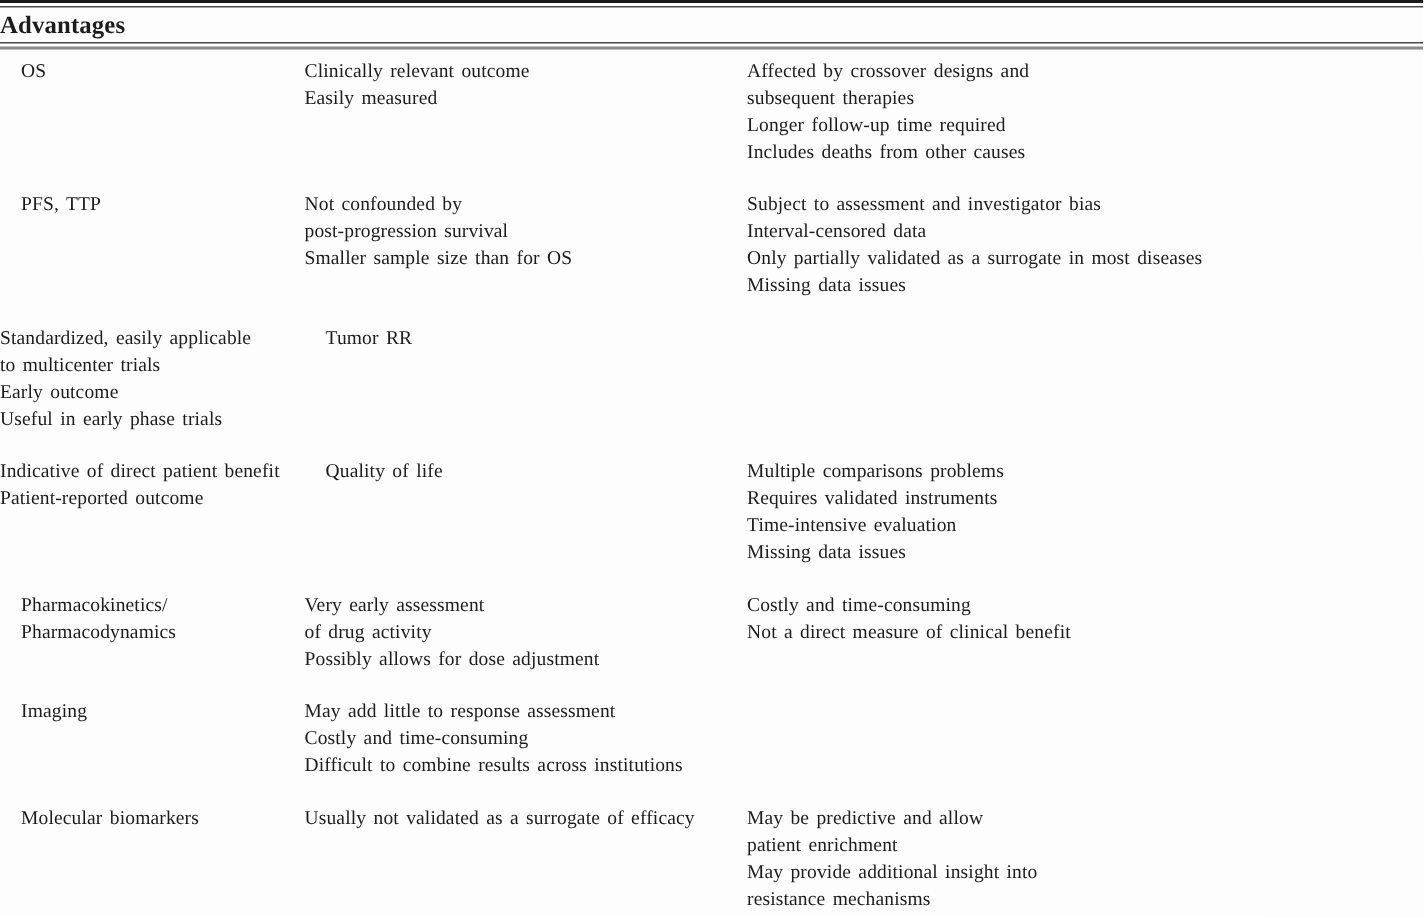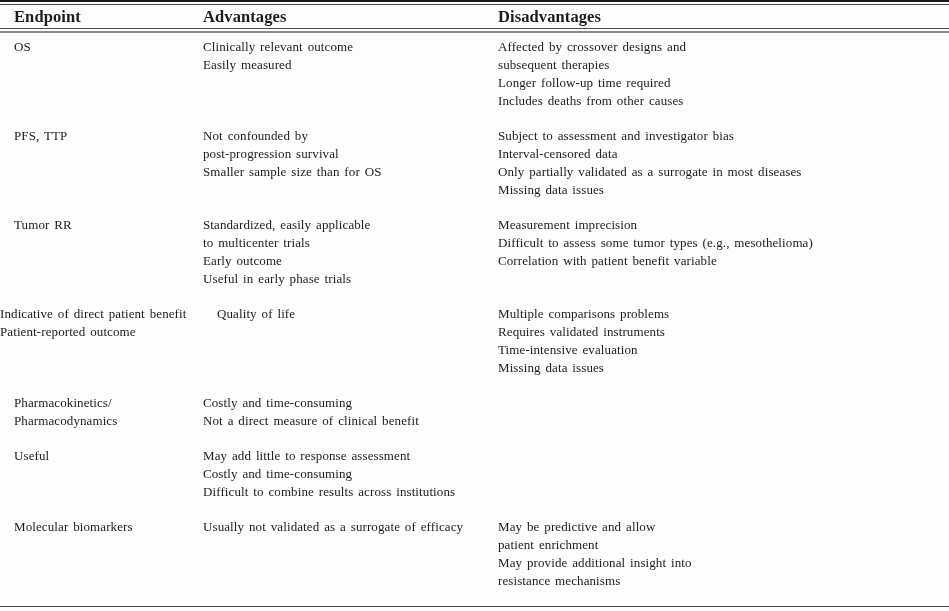--- a/index.html
+++ b/index.html
@@ -46,23 +46,21 @@
 </head>
 <body>
 
 <div class="page">
 
   <div class="rule rule-heavy"></div>
   <div class="gap2"></div>
   <div class="rule rule-thin"></div>
 
   <div class="trow header-row">
-    <div class="cell col-endpoint">Endpoint</div>
     <div class="cell">Advantages</div>
-    <div class="cell">Disadvantages</div>
   </div>
 
   <div class="rule rule-thin"></div>
   <div class="gap2"></div>
   <div class="rule rule-mid"></div>
 
   <div class="trow body-row">
     <div class="cell col-endpoint">OS</div>
     <div class="cell">Clinically relevant outcome
 Easily measured</div>
@@ -77,49 +75,49 @@
     <div class="cell">Not confounded by
 post-progression survival
 Smaller sample size than for OS</div>
     <div class="cell">Subject to assessment and investigator bias
 Interval-censored data
 Only partially validated as a surrogate in most diseases
 Missing data issues</div>
   </div>
 
   <div class="trow body-row">
-    <div class="cell col-endpoint">Tumor RR</div>
     <div class="cell">Standardized, easily applicable
 to multicenter trials
 Early outcome
 Useful in early phase trials</div>
-    <div class="cell">Measurement imprecision
-Difficult to assess some tumor types (e.g., mesothelioma)
-Correlation with patient benefit variable</div>
+    <div class="cell col-endpoint">Tumor RR</div>
   </div>
 
   <div class="trow body-row">
     <div class="cell">Indicative of direct patient benefit
 Patient-reported outcome</div>
     <div class="cell col-endpoint">Quality of life</div>
     <div class="cell">Multiple comparisons problems
 Requires validated instruments
 Time-intensive evaluation
 Missing data issues</div>
   </div>
 
   <div class="trow body-row">
     <div class="cell col-endpoint">Pharmacokinetics/
 Pharmacodynamics</div>
+    <div class="cell">Very early assessment
+of drug activity
+Possibly allows for dose adjustment</div>
     <div class="cell">Costly and time-consuming
 Not a direct measure of clinical benefit</div>
   </div>
 
   <div class="trow body-row">
-    <div class="cell col-endpoint">Useful</div>
+    <div class="cell col-endpoint">Imaging</div>
     <div class="cell">May add little to response assessment
 Costly and time-consuming
 Difficult to combine results across institutions</div>
   </div>
 
   <div class="trow body-row last">
     <div class="cell col-endpoint">Molecular biomarkers</div>
     <div class="cell">Usually not validated as a surrogate of efficacy</div>
     <div class="cell">May be predictive and allow
 patient enrichment

